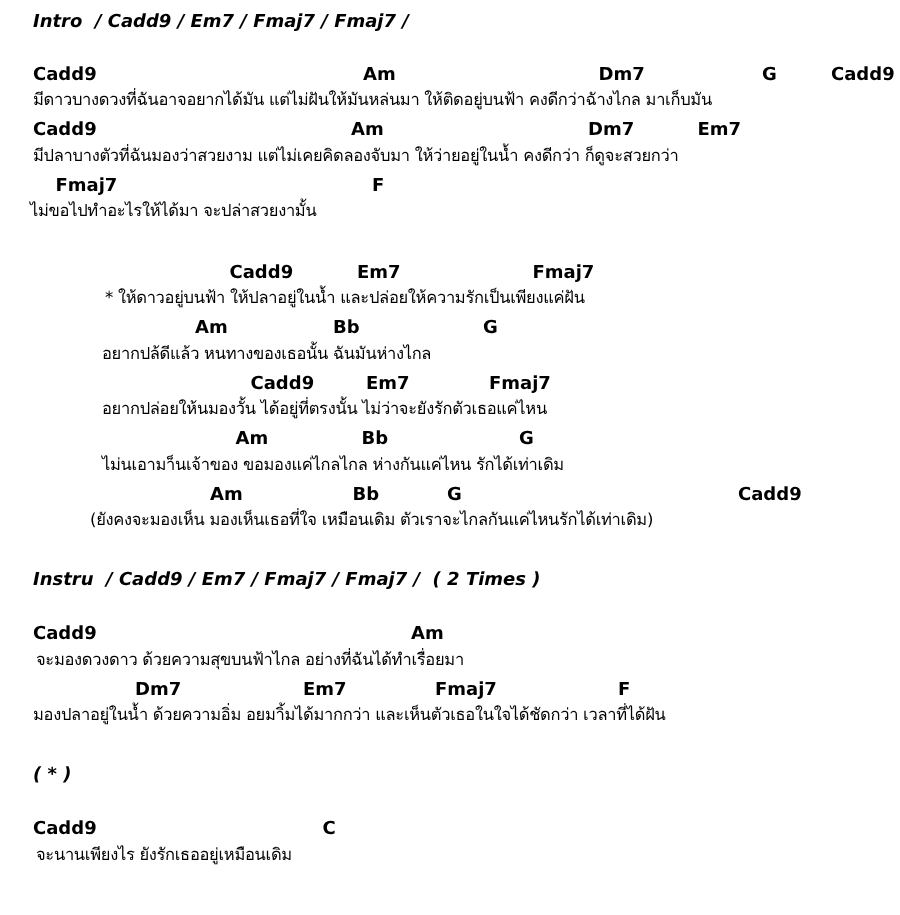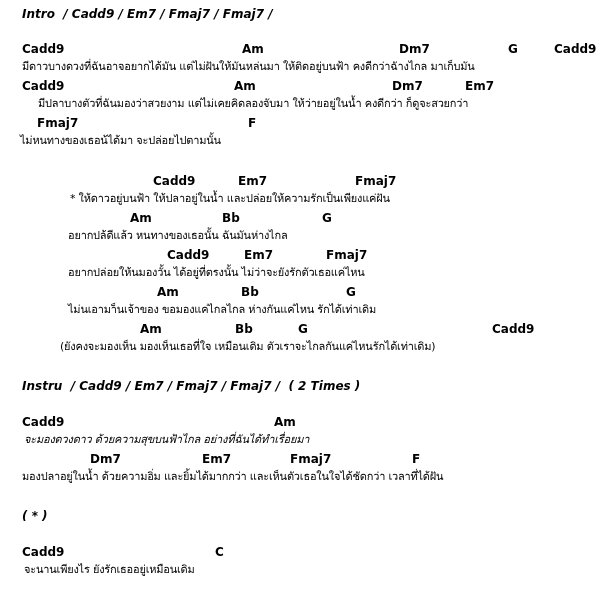--- a/index.html
+++ b/index.html
@@ -28,29 +28,29 @@
     <span class="lyric" style="left:22px;">มีดาวบางดวงที่ฉันอาจอยากได้มัน แต่ไม่ฝันให้มันหล่นมา ให้ติดอยู่บนฟ้า คงดีกว่าฉัางไกล มาเก็บมัน</span>
   </div>
 
   <div class="row" style="top:77px;">
     <span class="chord" style="left:22px;">Cadd9</span>
     <span class="chord" style="left:234px;">Am</span>
     <span class="chord" style="left:392px;">Dm7</span>
     <span class="chord" style="left:465px;">Em7</span>
   </div>
   <div class="row" style="top:95px;">
-    <span class="lyric" style="left:22px;margin-left:16px;">มีปลาบางตัวที่ฉันมองว่าสวยงาม แต่ไม่เคยคิดลองจับมา ให้ว่ายอยู่ในน้ำ คงดีกว่า ก็ดูจะสวยกว่า</span>
+    <span class="lyric" style="left:22px;">มีปลาบางตัวที่ฉันมองว่าสวยงาม แต่ไม่เคยคิดลองจับมา ให้ว่ายอยู่ในน้ำ คงดีกว่า ก็ดูจะสวยกว่า</span>
   </div>
 
   <div class="row" style="top:114px;">
     <span class="chord" style="left:37px;">Fmaj7</span>
     <span class="chord" style="left:248px;">F</span>
   </div>
   <div class="row" style="top:132px;">
-    <span class="lyric" style="left:20px;">ไม่หนทางของเธอน้ได้มา จะปล่อยไปตามนั้น</span>
+    <span class="lyric" style="left:20px;">ไม่ขอไปทำอะไรให้ได้มา จะปล่าสวยงามั้น</span>
   </div>
 
   <div class="row" style="top:172px;">
     <span class="chord" style="left:153px;">Cadd9</span>
     <span class="chord" style="left:238px;">Em7</span>
     <span class="chord" style="left:355px;">Fmaj7</span>
   </div>
   <div class="row" style="top:190px;">
     <span class="lyric" style="left:70px;">* ให้ดาวอยู่บนฟ้า ให้ปลาอยู่ในน้ำ และปล่อยให้ความรักเป็นเพียงแค่ฝัน</span>
   </div>
@@ -92,31 +92,31 @@
     <span class="lyric" style="left:60px;">(ยังคงจะมองเห็น มองเห็นเธอที่ใจ เหมือนเดิม ตัวเราจะไกลกันแค่ไหนรักได้เท่าเดิม)</span>
   </div>
 
   <div class="header" style="left:22px;top:377px;">Instru  / Cadd9 / Em7 / Fmaj7 / Fmaj7 /  ( 2 Times )</div>
 
   <div class="row" style="top:413px;">
     <span class="chord" style="left:22px;">Cadd9</span>
     <span class="chord" style="left:274px;">Am</span>
   </div>
   <div class="row" style="top:431px;">
-    <span class="lyric" style="left:24px;font-style:italic;">จะมองดวงดาว ด้วยความสุขบนฟ้าไกล อย่างที่ฉันได้ทำเรื่อยมา</span>
+    <span class="lyric" style="left:24px;">จะมองดวงดาว ด้วยความสุขบนฟ้าไกล อย่างที่ฉันได้ทำเรื่อยมา</span>
   </div>
 
   <div class="row" style="top:450px;">
     <span class="chord" style="left:90px;">Dm7</span>
     <span class="chord" style="left:202px;">Em7</span>
     <span class="chord" style="left:290px;">Fmaj7</span>
     <span class="chord" style="left:412px;">F</span>
   </div>
   <div class="row" style="top:468px;">
-    <span class="lyric" style="left:22px;">มองปลาอยู่ในน้ำ ด้วยความอิ่ม และยิ้มได้มากกว่า และเห็นตัวเธอในใจได้ชัดกว่า เวลาที่ได้ฝัน</span>
+    <span class="lyric" style="left:22px;">มองปลาอยู่ในน้ำ ด้วยความอิ่ม อยมาิ้มได้มากกว่า และเห็นตัวเธอในใจได้ชัดกว่า เวลาที่ได้ฝัน</span>
   </div>
 
   <div class="header" style="left:22px;top:507px;">( * )</div>
 
   <div class="row" style="top:543px;">
     <span class="chord" style="left:22px;">Cadd9</span>
     <span class="chord" style="left:215px;">C</span>
   </div>
   <div class="row" style="top:561px;">
     <span class="lyric" style="left:24px;">จะนานเพียงไร ยังรักเธออยู่เหมือนเดิม</span>

